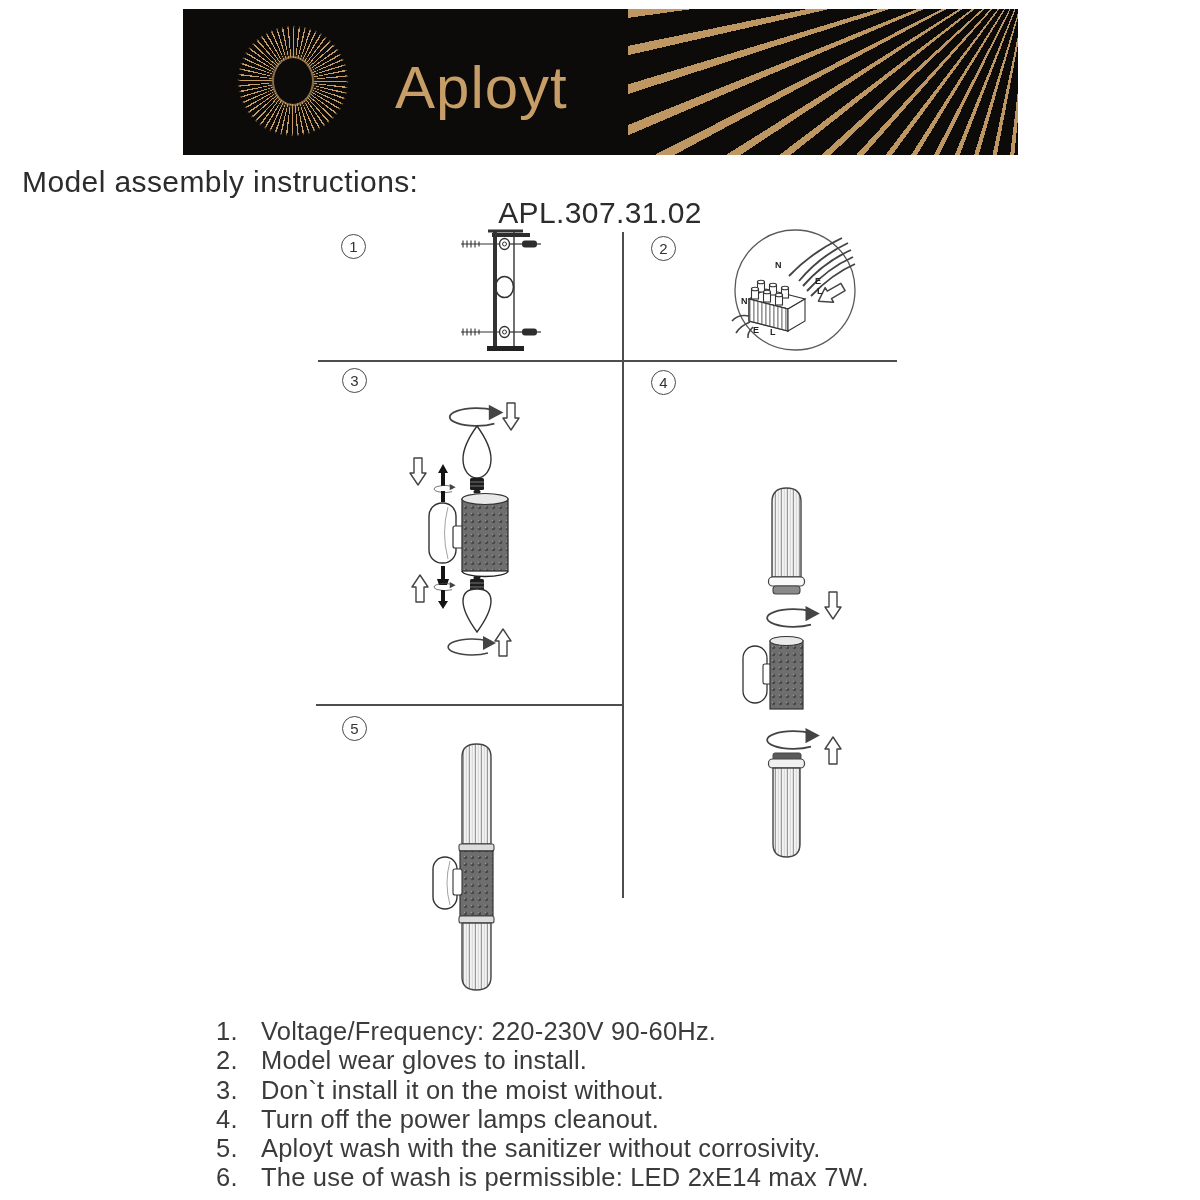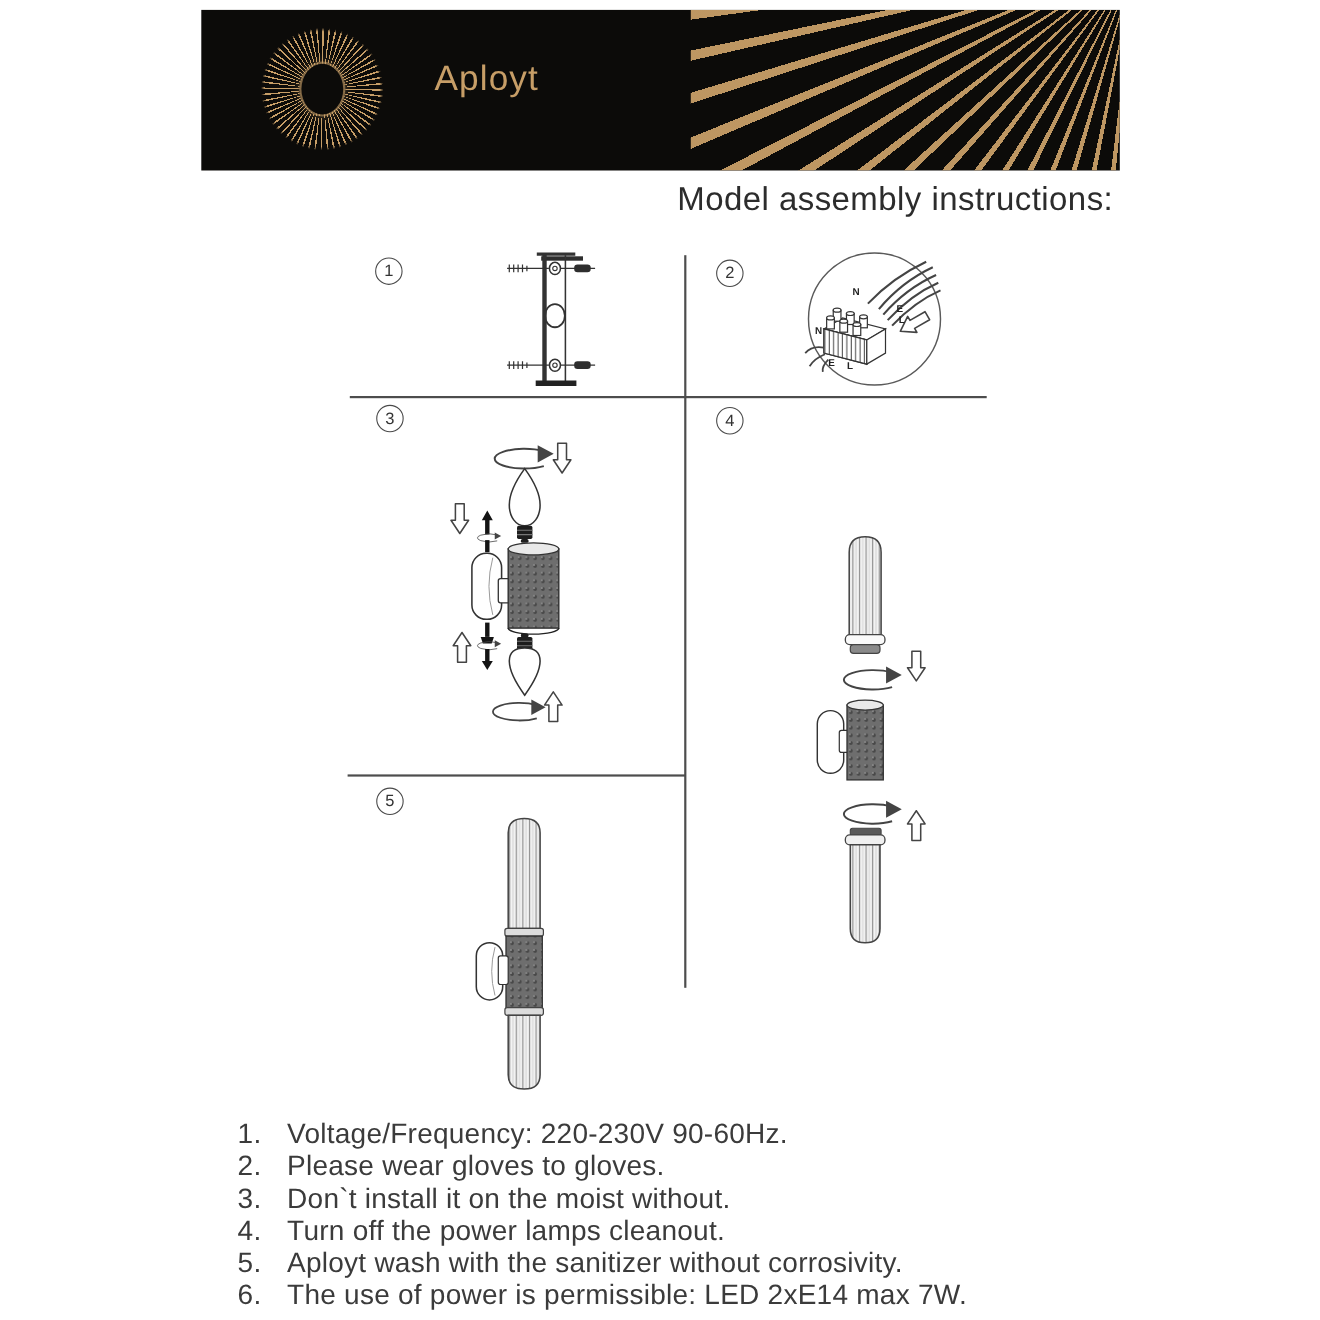--- a/index.html
+++ b/index.html
@@ -17,30 +17,30 @@
     background:repeating-conic-gradient(#c79e67 0deg 1.6deg, rgba(0,0,0,0) 1.6deg 6deg);
     -webkit-mask:radial-gradient(closest-side, rgba(0,0,0,0) 0 34%, #000 38% 90%, rgba(0,0,0,0) 96%);
             mask:radial-gradient(closest-side, rgba(0,0,0,0) 0 34%, #000 38% 90%, rgba(0,0,0,0) 96%);
   }
   .sunburst-core{
     position:absolute;left:91px;top:49px;width:38px;height:46px;border-radius:50%;
     background:#0c0b09;box-shadow:0 0 0 2px rgba(199,158,103,.55), 0 0 10px 2px rgba(199,158,103,.35);
   }
   .brand-name{
     position:absolute;left:212px;top:44px;width:320px;
-    font-size:32px;font-weight:400;letter-spacing:1px;color:#c79e67;
+    font-size:60px;font-weight:400;letter-spacing:1px;color:#c79e67;
   }
   .rays{
     position:absolute;right:0;top:0;width:390px;height:146px;
     background:repeating-conic-gradient(from 150deg at 104% -32%, #c79e67 0deg 1.25deg, rgba(0,0,0,0) 1.25deg 5.1deg);
     opacity:.95;
   }
   
-  .title-line1{position:absolute;left:0;top:165px;width:1012px;text-align:right;
-    font-size:30px;font-weight:500;color:#2c2c2c;letter-spacing:.4px;}
+  .title-line1{position:absolute;left:0;top:165px;width:1012px;text-align:left;
+    font-size:30px;font-weight:500;color:#2c2c2c;letter-spacing:.4px;padding-left:22px;}
   .title-line2{position:absolute;left:0;top:196px;width:1200px;text-align:center;
     font-size:30px;font-weight:500;color:#2c2c2c;letter-spacing:.4px;}
   .code-underline{position:absolute;left:492px;top:233px;width:38px;height:4px;background:#2e2e2e;}
   
   .vline{position:absolute;left:622px;top:232px;width:2px;height:666px;background:#4d4d4d;}
   .hline1{position:absolute;left:318px;top:360px;width:579px;height:2.4px;background:#4d4d4d;}
   .hline2{position:absolute;left:316px;top:704px;width:307px;height:2.4px;background:#4d4d4d;}
   .step-badge{
     position:absolute;width:25px;height:25px;border:1.7px solid #4a4a4a;border-radius:50%;
     box-sizing:border-box;display:flex;align-items:center;justify-content:center;
@@ -60,20 +60,21 @@
 <div class="page">
 
   <div class="banner">
     <div class="sunburst"></div>
     <div class="sunburst-core"></div>
     <div class="brand-name">Aployt</div>
     <div class="rays"></div>
   </div>
 
   <div class="title-line1">Model assembly instructions:</div>
+  <div class="title-line2">APL.307.31.02</div>
   <div class="code-underline"></div>
 
   <div class="vline"></div>
   <div class="hline1"></div>
   <div class="hline2"></div>
 
   <div class="step-badge" style="left:341px;top:234px;">
       <span>1</span>
     </div>
   <div class="step-badge" style="left:651px;top:236px;">
@@ -278,33 +279,33 @@
     </g>
   </svg>
 
   <div class="notes">
     <div class="note-row">
       <span class="note-num">1.</span>
       <span class="note-text">Voltage/Frequency: 220-230V 90-60Hz.</span>
     </div>
     <div class="note-row">
       <span class="note-num">2.</span>
-      <span class="note-text">Please wear gloves to gloves.</span>
+      <span class="note-text">Model wear gloves to install.</span>
     </div>
     <div class="note-row">
       <span class="note-num">3.</span>
       <span class="note-text">Don`t install it on the moist without.</span>
     </div>
     <div class="note-row">
       <span class="note-num">4.</span>
       <span class="note-text">Turn off the power lamps cleanout.</span>
     </div>
     <div class="note-row">
       <span class="note-num">5.</span>
       <span class="note-text">Aployt wash with the sanitizer without corrosivity.</span>
     </div>
     <div class="note-row">
       <span class="note-num">6.</span>
-      <span class="note-text">The use of power is permissible: LED 2xE14 max 7W.</span>
+      <span class="note-text">The use of wash is permissible: LED 2xE14 max 7W.</span>
     </div>
   </div>
 
 </div>
 
 </body></html>

